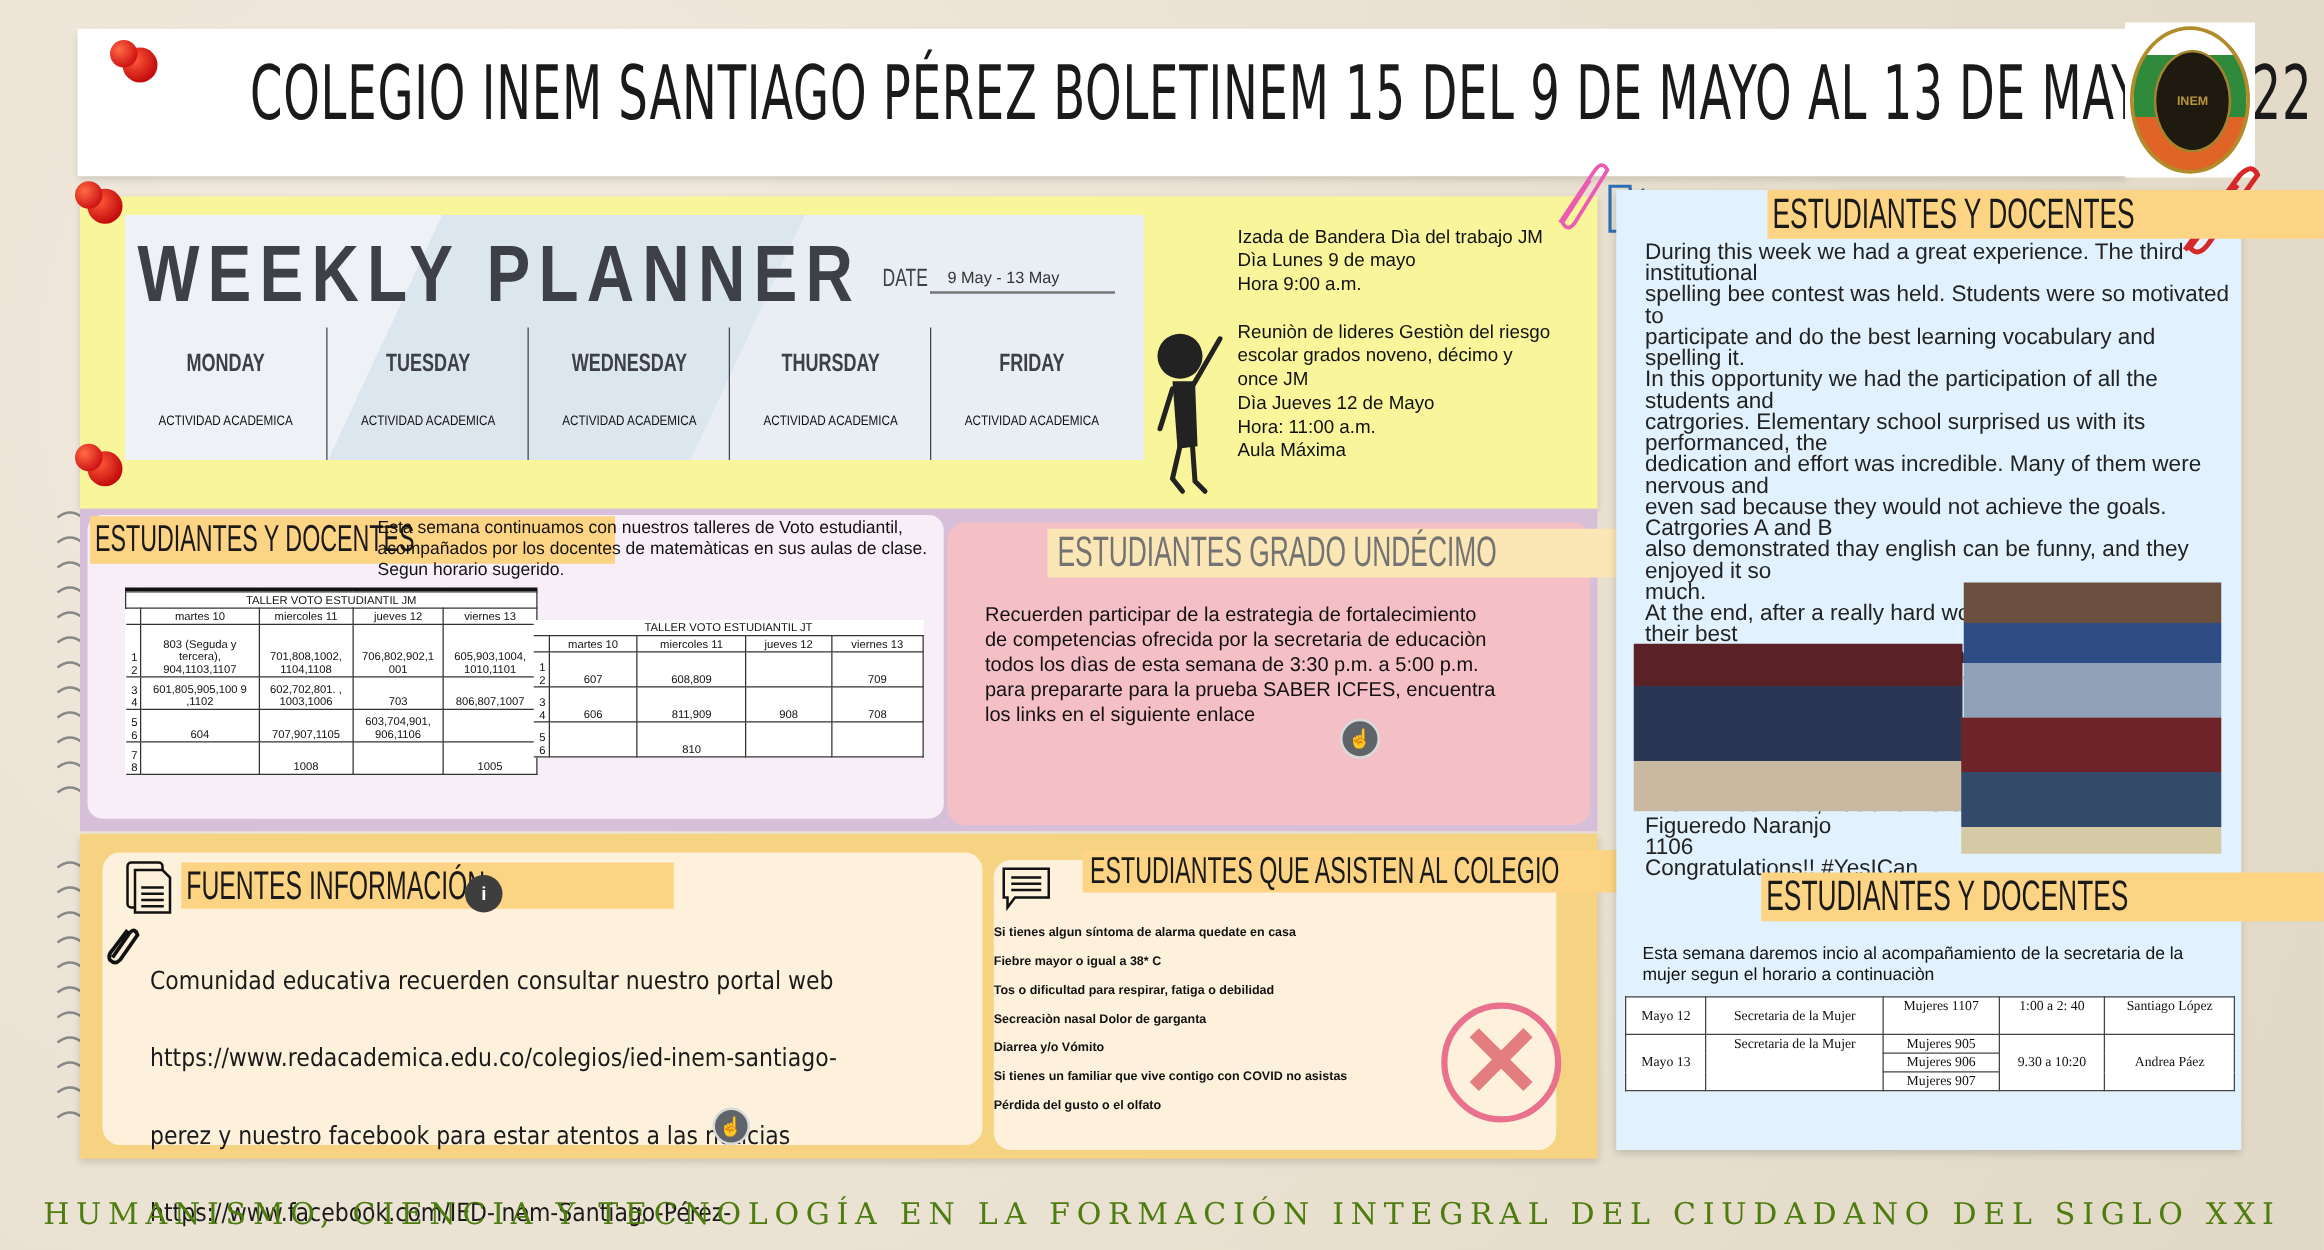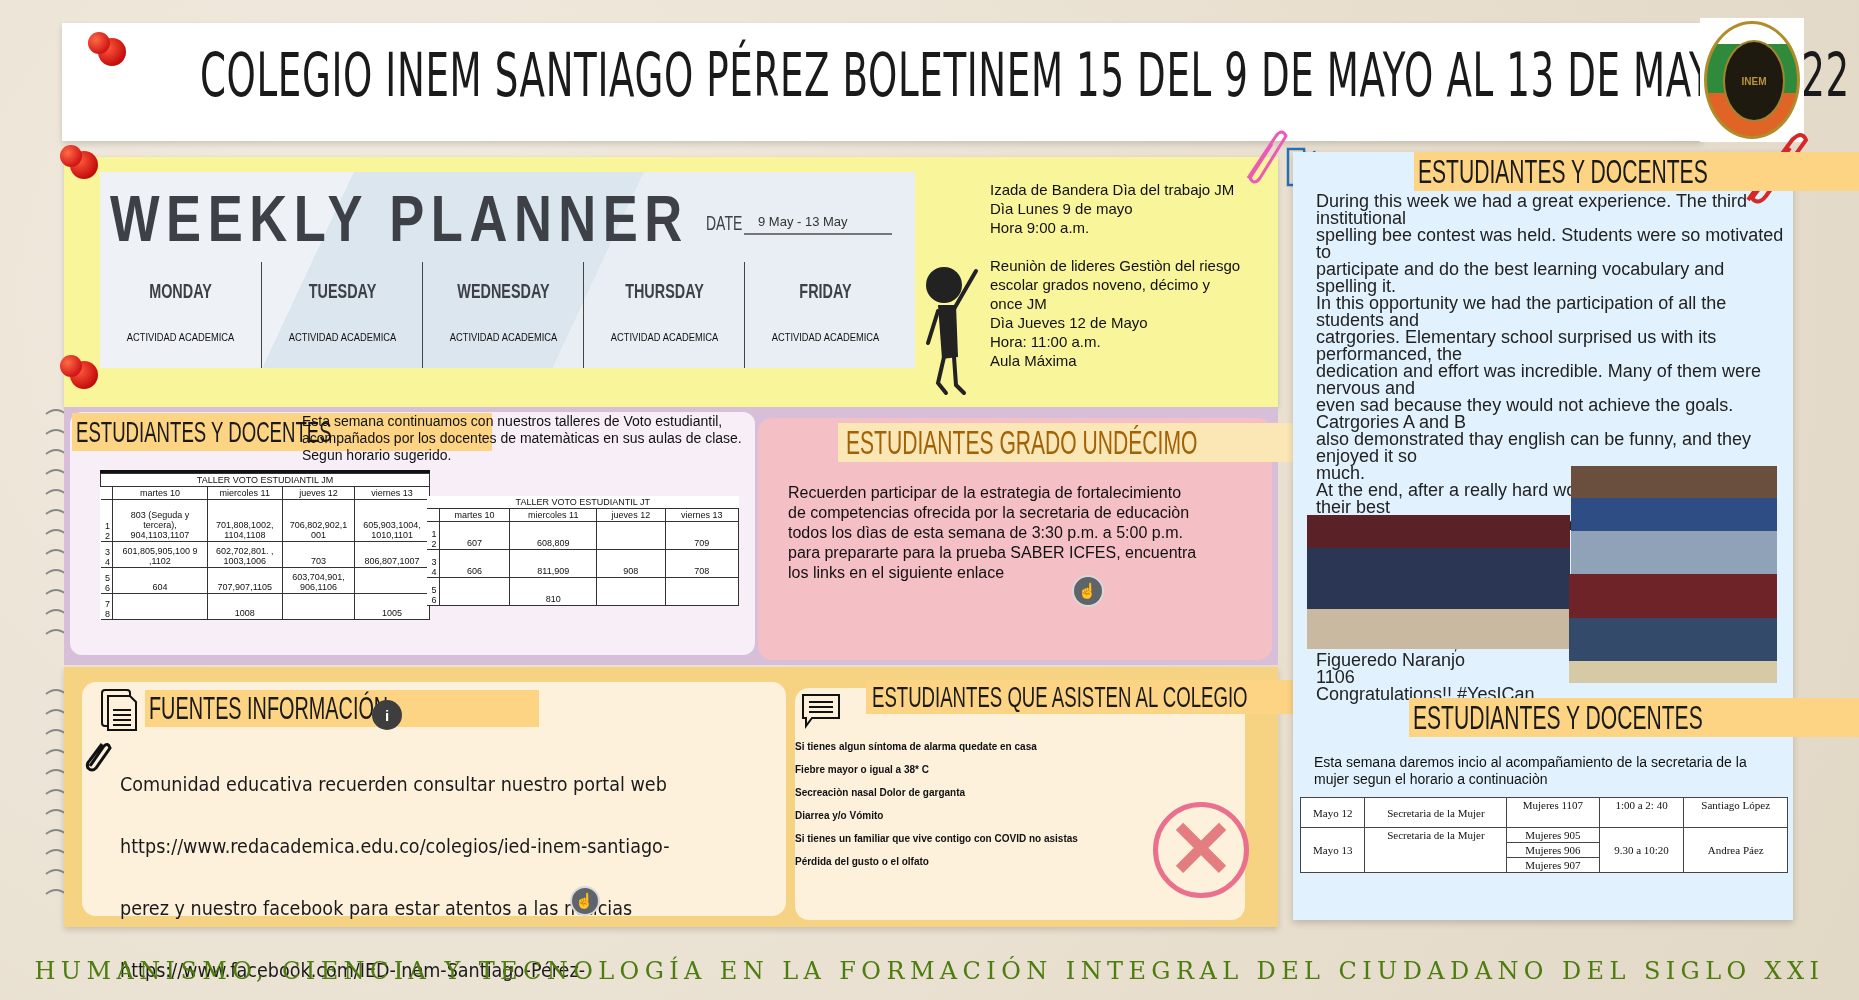--- a/index.html
+++ b/index.html
@@ -285,21 +285,21 @@
       <td></td>
       <td>810</td>
       <td></td>
       <td></td>
     </tr>
   </tbody>
     </table>
 </div>
 
 <div id="pink-card" class="abs"></div>
-<div id="pink-tag" class="abs tag" style="background:#fbe6b6;color:#a16207;"><span class="tag-inner">ESTUDIANTES GRADO UNDÉCIMO</span></div>
+<div id="pink-tag" class="abs tag" style="background:#fbe6b6;color:#737373;"><span class="tag-inner">ESTUDIANTES GRADO UNDÉCIMO</span></div>
 <div id="pink-text" class="abs">Recuerden participar de la estrategia de fortalecimiento
 de competencias ofrecida por la secretaria de educaciòn
 todos los dìas de esta semana de 3:30 p.m. a 5:00 p.m.
 para prepararte para la prueba SABER ICFES, encuentra
 los links en el siguiente enlace</div>
 <div id="pink-link-btn" class="abs hand-btn">
     <span>☝</span>
   </div>
 
 <div id="orange-panel" class="abs"></div>
@@ -330,20 +330,21 @@
 
 <div id="asisten-card" class="abs"></div>
 <svg id="chat-icon" class="abs" viewBox="0 0 42 38">
   <path d="M3 3 H39 V26 H12 L6 34 L6 26 H3 Z" fill="#fdf1dc" stroke="#111" stroke-width="2"></path>
   <path d="M9 10 H33 M9 15 H33 M9 20 H33" stroke="#111" stroke-width="2"></path>
 </svg>
 <div id="asisten-tag" class="abs tag"><span class="tag-inner">ESTUDIANTES QUE ASISTEN AL COLEGIO</span></div>
 <div id="asisten-list" class="abs">
   <div>Si tienes algun síntoma de alarma quedate en casa</div>
   <div>Fiebre mayor o igual a 38* C</div>
+  <div>Tos o dificultad para respirar, fatiga o debilidad</div>
   <div>Secreaciòn nasal Dolor de garganta</div>
   <div>Diarrea y/o Vómito</div>
   <div style="white-space:nowrap;">Si tienes un familiar que vive contigo con COVID no asistas</div>
   <div>Pérdida del gusto o el olfato</div>
 </div>
 <div id="no-icon" class="abs">
     <span>✕</span>
   </div>
 
 <div id="blue-panel" class="abs"></div>

